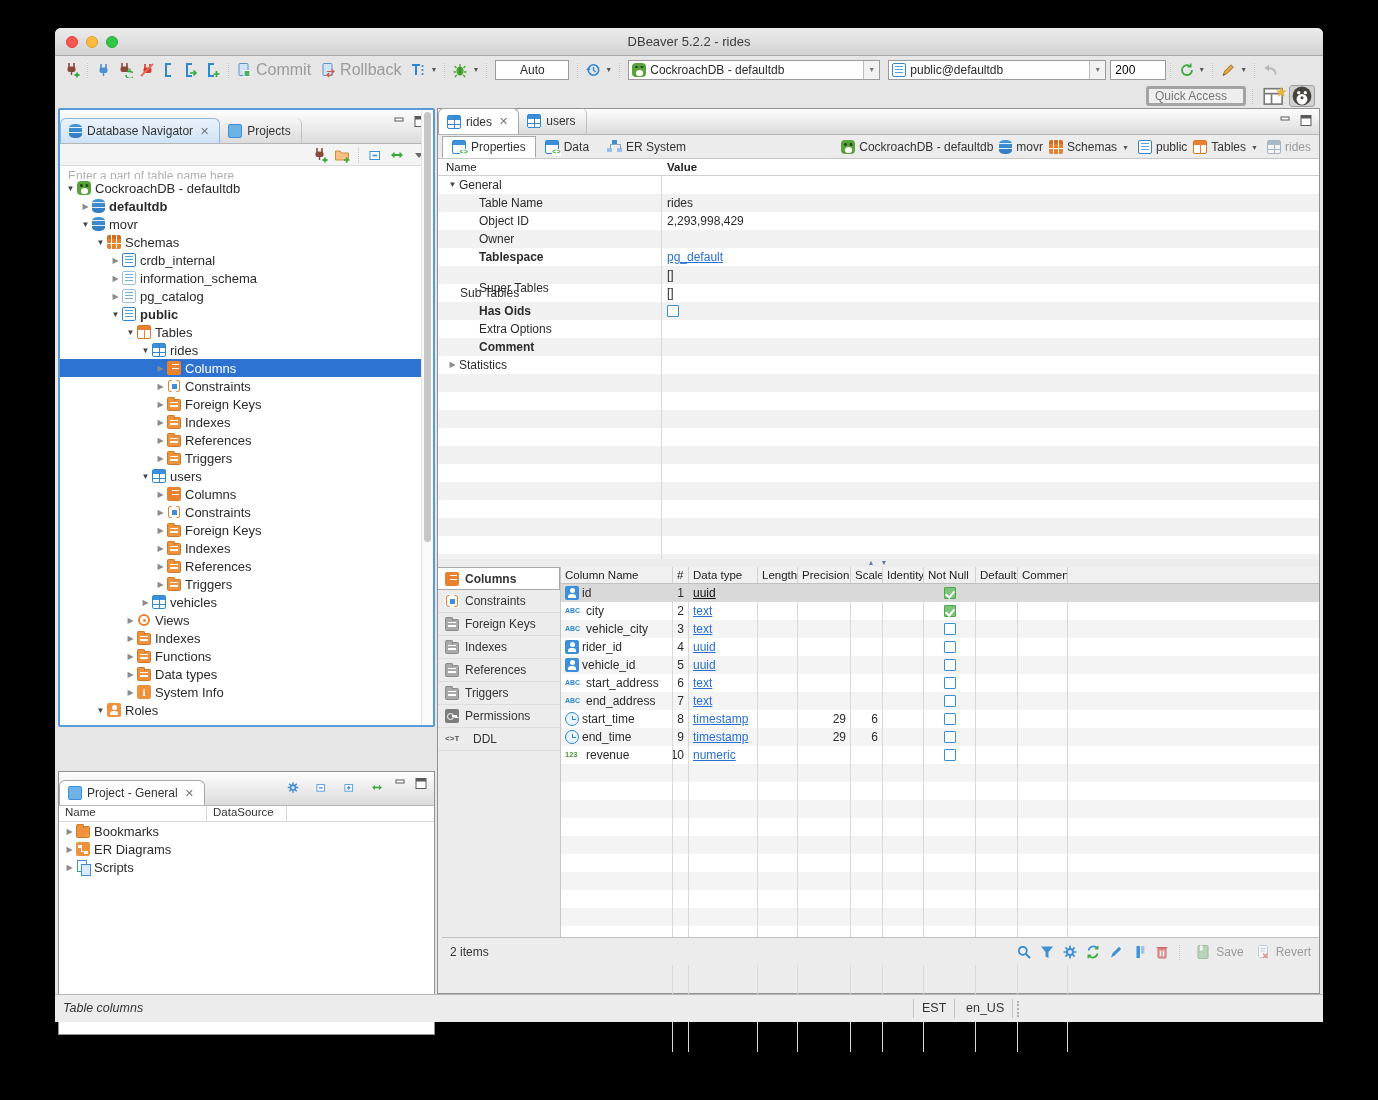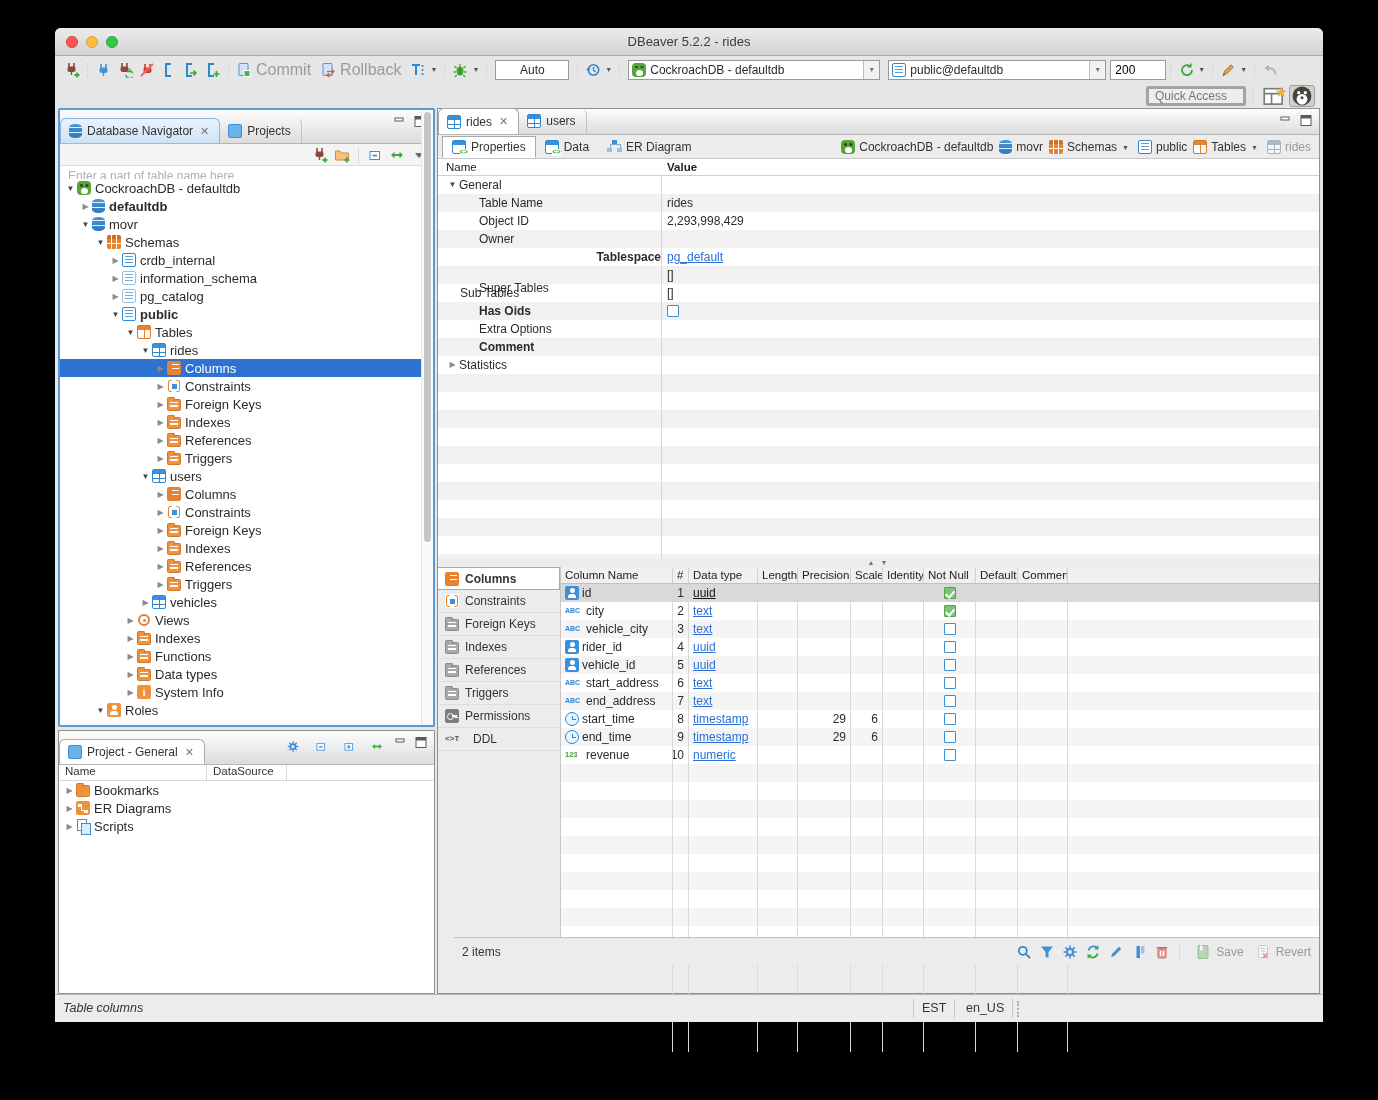--- a/index.html
+++ b/index.html
@@ -30,21 +30,21 @@
   .schemacombo { width:218px; padding-left:3px; gap:4px; margin:0 4px; }
   .combo .ctext { flex:1; white-space:nowrap; overflow:hidden; font-size:12px; }
   .fetchsize { width:56px; height:20px; border:1px solid #9a9a9a; background:#fff; font-size:12px; padding:0 4px; font-family:inherit; }
   .qaccess { width:100px; height:20px; border:3px solid #a3a3a3; border-radius:3px; background:#eee; color:#9a9a9a; font-size:12px; padding:0 6px; font-family:inherit; }
   .perspbtn { width:26px; height:22px; display:inline-flex; align-items:center; justify-content:center; border-radius:3px; margin-left:2px; }
   .perspbtn.pressed { background:#d0d0d0; border:1px solid #9f9f9f; }
 
   
   .panel { position:absolute; background:#fff; border:1px solid #919191; }
   .navpanel { left:3px; top:80px; width:377px; height:619px; border:2px solid #5b9ad8; border-radius:2px; }
-  .projpanel { left:3px; top:702px; width:377px; height:264px; }
+  .projpanel { left:3px; top:743px; width:377px; height:264px; }
   .editor { left:382px; top:80px; width:883px; height:886px; background:#ececec; border:1px solid #919191; }
 
   
   .tabstrip { position:relative; height:34px; background:linear-gradient(#fdfdfd,#dcdcdc); border-bottom:1px solid #b5b5b5; display:flex; align-items:flex-end; }
   .tab { display:flex; align-items:center; gap:5px; height:25px; padding:0 10px 0 8px; font-size:12px; color:#333; border-right:1px solid #c2c2c2; border-radius:6px 6px 0 0; }
   .tab.active { background:linear-gradient(#eaf3fc,#cfe2f5); border:1px solid #8cb4dc; border-bottom:none; font-weight:normal; }
   .tab.activewhite { background:#fff; border:1px solid #a8a8a8; border-bottom:none; }
   .tabx { color:#777; font-size:11px; margin-left:2px; }
   .minmax { position:absolute; right:6px; top:5px; display:flex; gap:6px; }
   .minmax svg { width:14px; height:13px; }
@@ -170,21 +170,21 @@
   .grow { display:flex; height:18px; line-height:17px; font-size:12px; }
   .grow.sel { background:#d9d9d9; }
   .grow .gc { border-right:1px solid #d9d9d9; padding:0 4px; overflow:hidden; white-space:nowrap; display:flex; align-items:center; }
   .gc.right { justify-content:flex-end; }
   .gc.center { justify-content:center; }
   .gc0 { width:112px; gap:3px; } .gc1 { width:16px; padding:0 2px; } .gc2 { width:69px; } .gc3 { width:40px; }
   .gc4 { width:53px; } .gc5 { width:32px; } .gc6 { width:41px; } .gc7 { width:52px; }
   .gc8 { width:42px; } .gc9 { width:50px; } .gcf { flex:1; border-right:none !important; }
   .typelink { color:#2a6fd6; text-decoration:underline; }
   .typelink.focus { color:#111; }
-  .gfooter { position:absolute; left:16px; right:0; bottom:0; height:28px; background:#ececec; border-top:1px solid #c0c0c0; display:flex; align-items:center; padding:0 8px; }
+  .gfooter { position:absolute; left:4px; right:0; bottom:0; height:28px; background:#ececec; border-top:1px solid #c0c0c0; display:flex; align-items:center; padding:0 8px; }
   .gfooter .count { font-size:12px; color:#333; }
   .gficons { margin-left:auto; display:flex; align-items:center; gap:3px; }
   .gficons .tbi { width:20px; }
   .gfbtn { display:flex; align-items:center; gap:3px; color:#9a9a9a; font-size:12px; margin-left:6px; }
 
   
   .statusbar { position:absolute; left:0; right:0; bottom:0; height:28px; background:#ececec; border-top:1px solid #b5b5b5; font-size:12.5px; color:#333; }
   .statusbar .sleft { position:absolute; left:8px; top:6px;font-style:italic; }
   .sslot { position:absolute; top:4px; height:19px; line-height:19px; padding:0 8px; border-left:1px solid #c6c6c6; border-right:1px solid #c6c6c6; }
   .sgrip { position:absolute; top:6px; width:2px; height:16px; border-left:2px dotted #b0b0b0; }
@@ -651,21 +651,21 @@
         <div class="subtab active">
           <span class="ic ic-data"></span>
           <span>Properties</span>
         </div>
         <div class="subtab">
           <span class="ic ic-data"></span>
           <span>Data</span>
         </div>
         <div class="subtab">
           <span class="ic ic-er-blue"></span>
-          <span>ER Diagram</span>
+          <span>ER System</span>
         </div>
       </div>
     <div class="breadcrumb">
         <span class="bc">
           <span class="ic ic-beaver"></span>
           <span>CockroachDB - defaultdb</span>
         </span>
         <span class="bc">
           <span class="ic ic-database"></span>
           <span>movr</span>
@@ -732,21 +732,21 @@
           </div>
           <div class="prow">
             <div class="pname" style="padding-left: 41px;">
               <span>Owner</span>
             </div>
             <div class="pval">
               <span></span>
             </div>
           </div>
           <div class="prow">
-            <div class="pname" style="padding-left: 24px; justify-content: flex-end;">
+            <div class="pname" style="padding-left: 41px;">
               <span class="bold">Tablespace</span>
             </div>
             <div class="pval">
               <span class="link">pg_default</span>
             </div>
           </div>
           <div class="prow">
             <div class="pname" style="padding-left: 41px; margin-top: 22px;">
               <span>Super Tables</span>
             </div>

